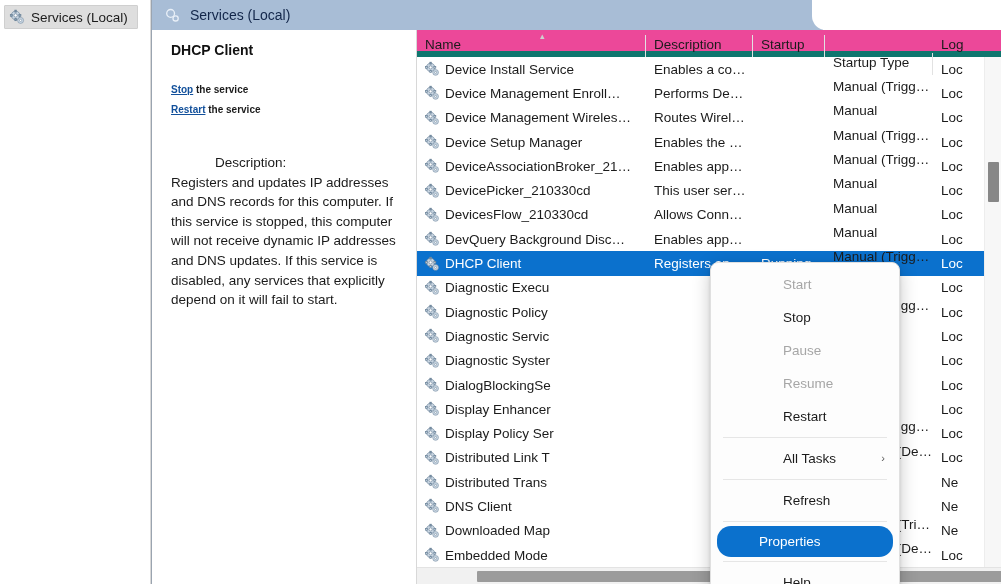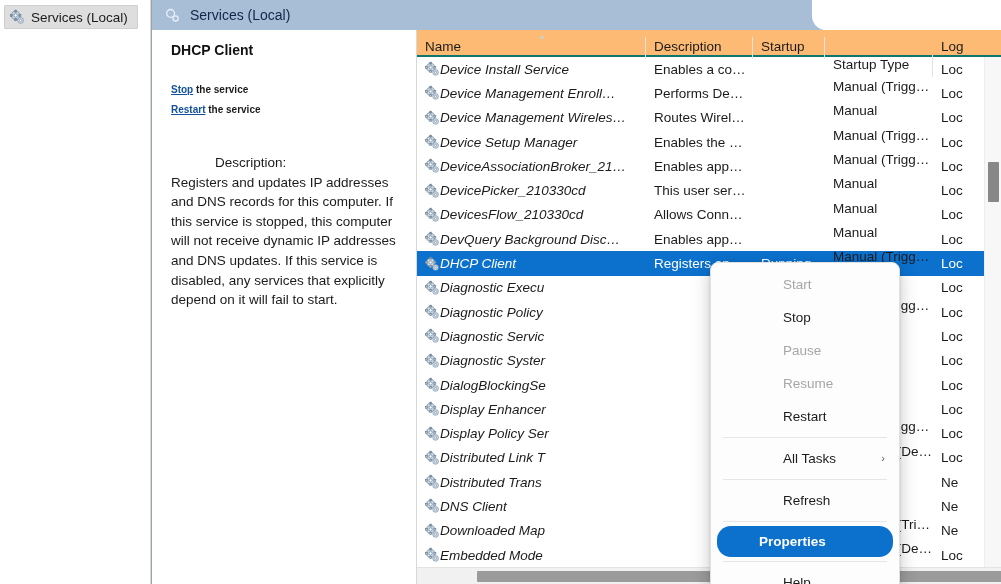--- a/index.html
+++ b/index.html
@@ -92,22 +92,22 @@
   #sortmark {
     position: absolute; left: 123px; top: 2px;
     font-size: 9px; color: #cfcfcf; line-height: 9px;
     z-index: 3;
   }
   #header-row {
     position: relative;
     height: 27px;
     flex: 0 0 27px;
     display: flex;
-    background: #fdba74;
-    border-bottom: 2px solid #0f766e;
+    background: #ec4899;
+    border-bottom: 6px solid #0f766e;
     align-items: center;
     font-size: 13.5px;
     color: #1b1b1b;
     padding-top: 11px;
   }
   .hcell { padding-left: 8px; border-right: 1px solid #e2e2e2; height: 22px; line-height:20px; white-space: nowrap; overflow: hidden; }
   .c-name   { flex: 0 0 229px; }
   .c-desc   { flex: 0 0 107px; }
   .c-status { flex: 0 0 72px; }
   .c-start  { flex: 0 0 108px; margin-top: 35px; }
@@ -116,21 +116,21 @@
   #rows-clip { position: relative; flex: 1 1 auto; overflow: hidden; }
   #rows { position: relative; }
   .row {
     display: flex; align-items: center;
     height: 24.3px;
     font-size: 13.5px;
     white-space: nowrap;
   }
   .row.sel { background: #0b71cd; color: #ffffff; }
   .cell { padding-left: 8px; overflow: hidden; white-space: nowrap; }
-  .cell.name { display:flex; align-items:center; padding-left: 7px; font-style: italic; }
+  .cell.name { display:flex; align-items:center; gap:5px; padding-left: 7px; }
 
   
   #vscroll {
     position: absolute; right: 0; top: 27px; width: 17px; bottom: 17px;
     background: #f7f7f7; border-left: 1px solid #ededed;
     z-index: 4;
   }
   #vthumb { position: absolute; left: 3px; top: 105px; width: 11px; height: 40px; background: #878787; border-radius: 1px; }
   #hscroll {
     position: absolute; left: 0; right: 0; bottom: 0; height: 17px;
@@ -152,21 +152,21 @@
     font-size: 13.5px;
   }
   .mi {
     position: relative;
     height: 33px; line-height: 33px;
     padding-left: 72px; padding-right: 14px;
     color: #1b1b1b;
     white-space: nowrap;
   }
   .mi.disabled { color: #a6a6a6; }
-  .mi.hl { margin: 0 6px; border-radius: 14px; background: #0b71cd; color: #fff; font-weight: bold; padding-left: 42px; height: 31px; line-height: 31px; }
+  .mi.hl { margin: 0 6px; border-radius: 14px; background: #0b71cd; color: #fff; font-weight: normal; padding-left: 42px; height: 31px; line-height: 31px; }
   .mi .arrow { position: absolute; right: 14px; top: 0; font-size: 11px; color: #5a5a5a; }
   .msep { height: 1px; background: #e6e6e6; margin: 4px 12px; }
 
   
   .gear { display: inline-block; width: 16px; height: 16px; flex: 0 0 16px; }
   .gear svg { display:block; }
 </style>
 </head>
 <body>
 

